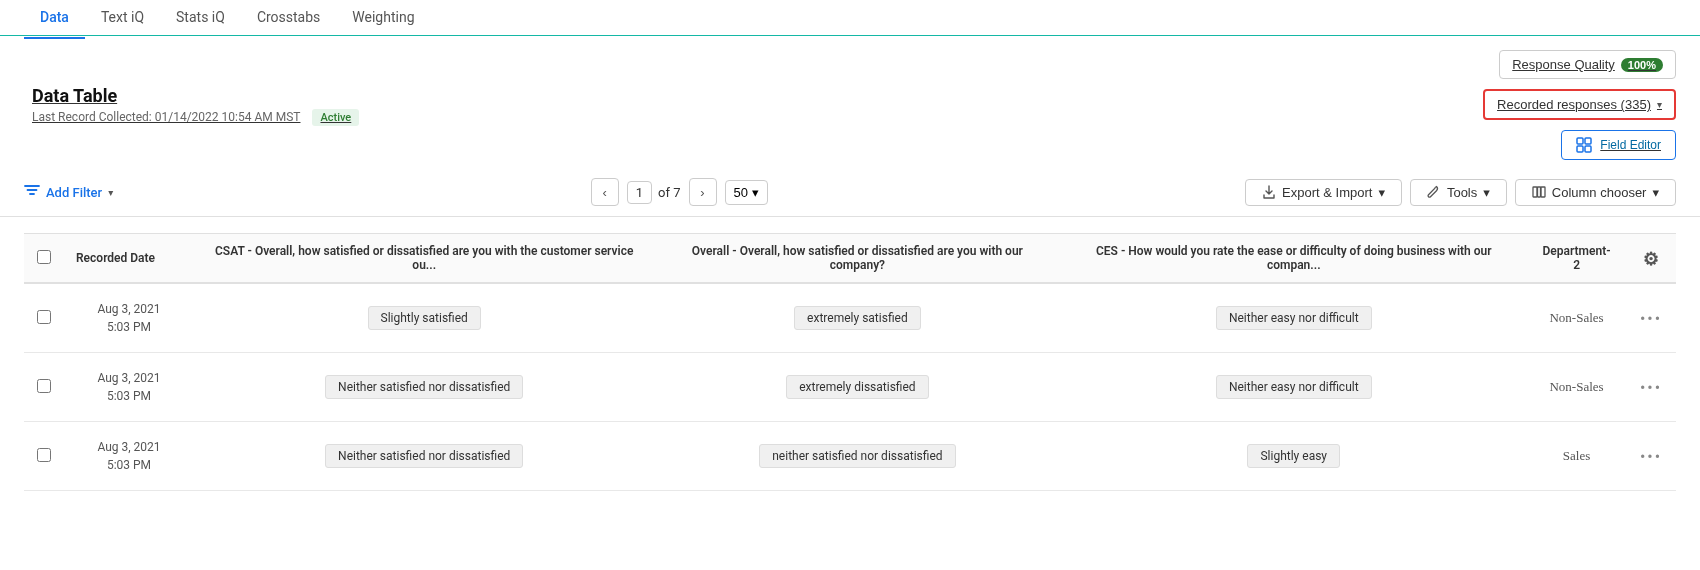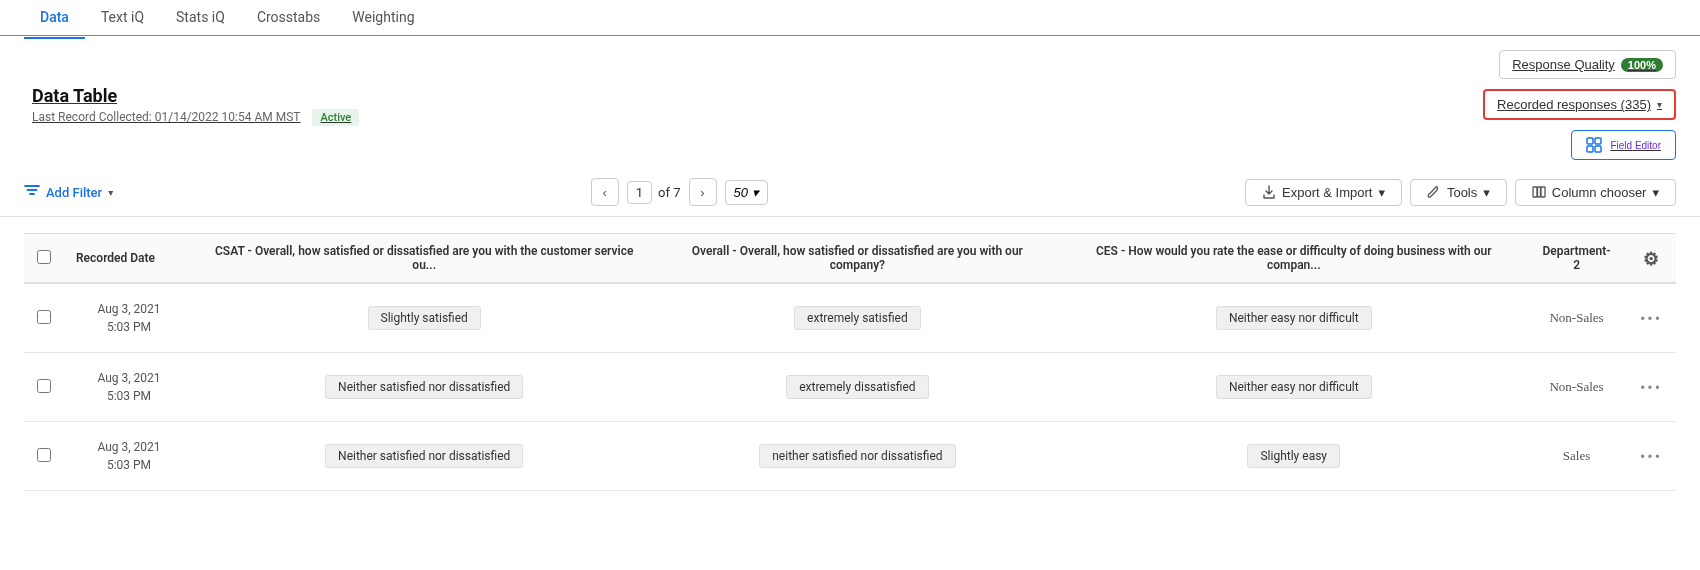--- a/index.html
+++ b/index.html
@@ -15,30 +15,30 @@
     .header-subtitle { font-size: 12px; color: #666; margin-top: 3px; display: flex; align-items: center; gap: 12px; }
     .active-badge { background: #e6f4ea; color: #2e7d32; font-size: 11px; padding: 2px 8px; border-radius: 3px; font-weight: 500; }
     .header-right { display: flex; align-items: flex-end; gap: 10px; flex-direction: column; }
 
     .response-quality-btn { display: flex; align-items: center; gap: 6px; border: 1px solid #ccc; border-radius: 4px; padding: 6px 12px; cursor: pointer; font-size: 13px; color: #333; background: #fff; }
     .quality-badge { background: #2e7d32; color: #fff; border-radius: 10px; font-size: 11px; font-weight: 700; padding: 1px 7px; }
 
     .recorded-responses-btn { display: flex; align-items: center; gap: 6px; border: 2px solid #e53935; border-radius: 4px; padding: 6px 12px; cursor: pointer; font-size: 13px; color: #333; background: #fff; }
     .chevron-down { font-size: 10px; color: #555; }
 
-    .field-editor-btn { display: flex; align-items: center; gap: 8px; border: 1px solid #1a73e8; border-radius: 4px; padding: 6px 14px; cursor: pointer; font-size: 10px; color: #6d28d9; background: #fff; }
+    .field-editor-btn { display: flex; align-items: center; gap: 8px; border: 1px solid #1a73e8; border-radius: 4px; padding: 6px 14px; cursor: pointer; font-size: 12px; color: #0369a1; background: #fff; }
 
     .toolbar-row { display: flex; align-items: center; justify-content: space-between; padding: 10px 24px; border-bottom: 1px solid #e0e0e0; }
     .toolbar-left { display: flex; align-items: center; gap: 6px; }
     .add-filter-btn { display: flex; align-items: center; gap: 6px; color: #1a73e8; cursor: pointer; font-size: 13px; font-weight: 500; }
     .toolbar-center { display: flex; align-items: center; gap: 8px; }
     .page-nav-btn { border: 1px solid #ccc; background: #fff; border-radius: 4px; width: 28px; height: 28px; display: flex; align-items: center; justify-content: center; cursor: pointer; color: #555; font-size: 13px; }
     .page-info { font-size: 13px; color: #333; display: flex; align-items: center; gap: 6px; }
     .page-box { border: 1px solid #ccc; border-radius: 4px; padding: 3px 8px; font-size: 13px; }
-    .per-page-btn { border: 1px solid #ccc; background: #fff; border-radius: 4px; padding: 4px 8px; display: flex; align-items: center; gap: 4px; cursor: pointer; font-size: 13px; font-style: italic; }
+    .per-page-btn { border: 1px solid #ccc; background: #fff; border-radius: 4px; padding: 4px 8px; display: flex; align-items: center; gap: 4px; cursor: pointer; font-size: 13px; }
     .toolbar-right { display: flex; align-items: center; gap: 8px; }
     .action-btn { display: flex; align-items: center; gap: 6px; border: 1px solid #ccc; background: #fff; border-radius: 4px; padding: 5px 16px; cursor: pointer; font-size: 13px; color: #333; }
 
     .data-table { width: 100%; border-collapse: collapse; }
     .data-table thead th { background: #fafafa; border-bottom: 2px solid #e0e0e0; border-top: 1px solid #e0e0e0; padding: 10px 12px; text-align: center; font-size: 12px; font-weight: 600; color: #333; vertical-align: middle; }
     .data-table thead th.left-align { text-align: left; }
     .data-table thead th.checkbox-col { width: 40px; }
     .data-table thead th.date-col { width: 130px; }
     .data-table thead th.gear-col { width: 50px; }
 

